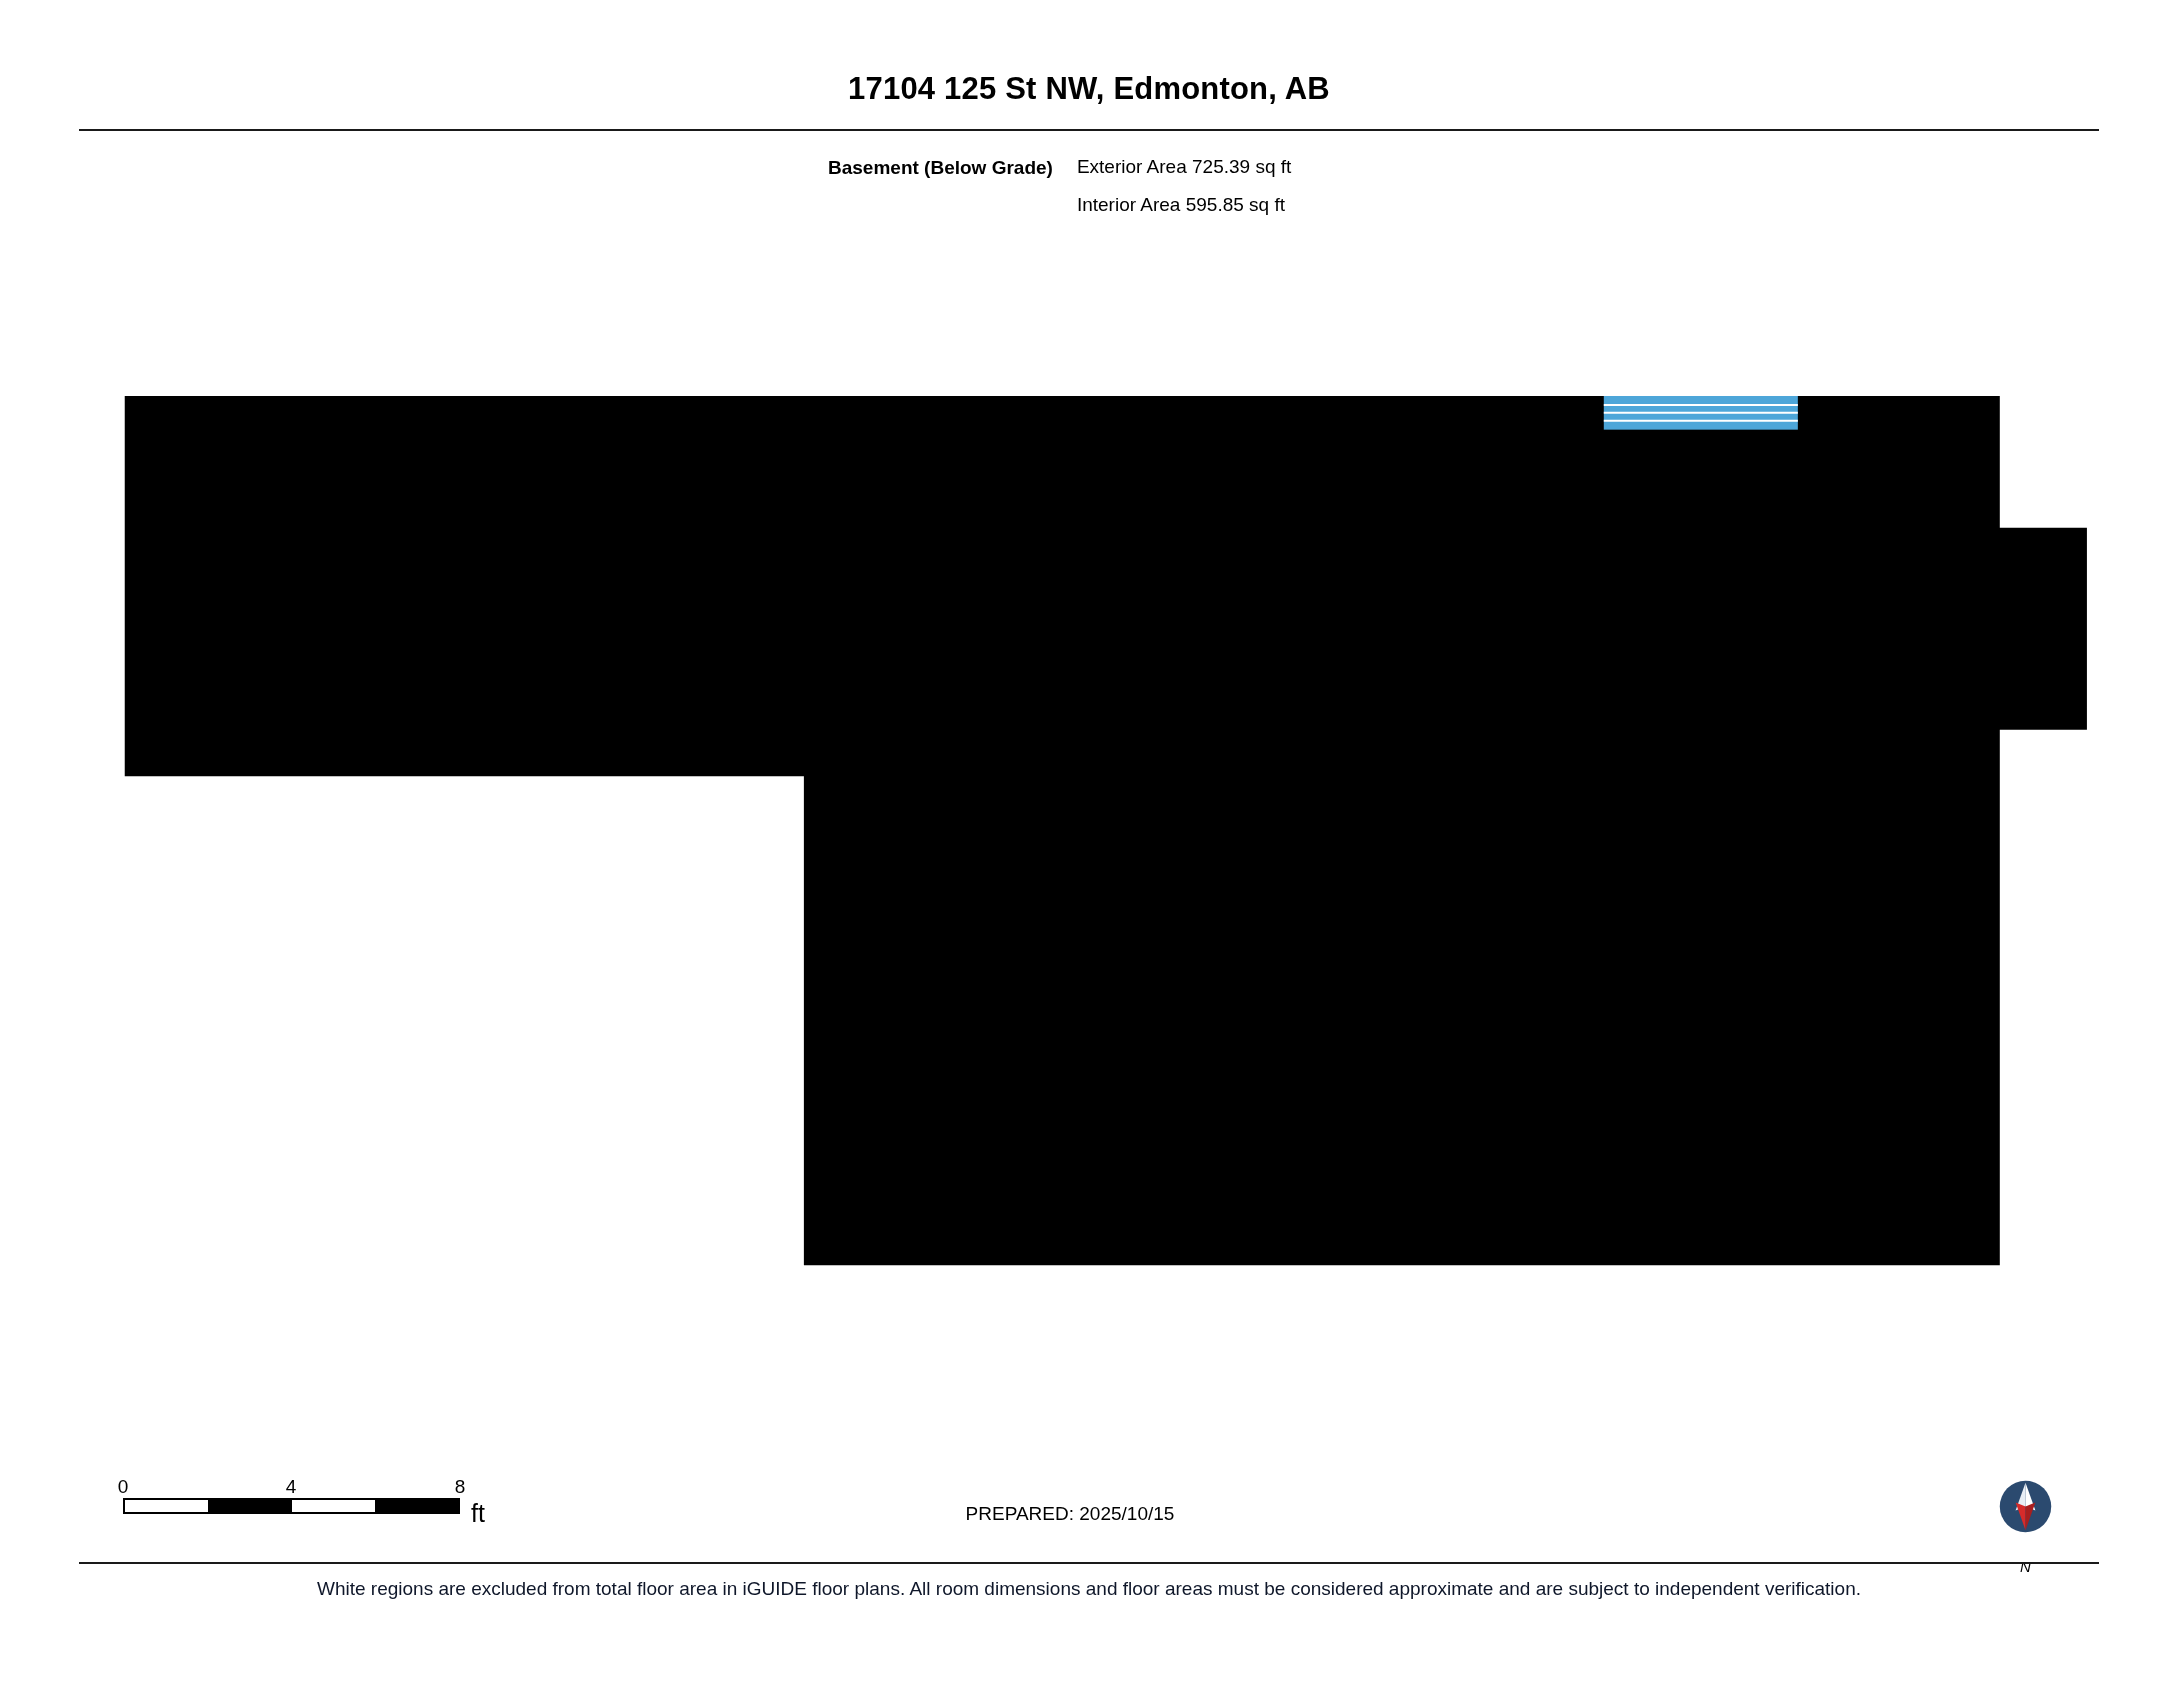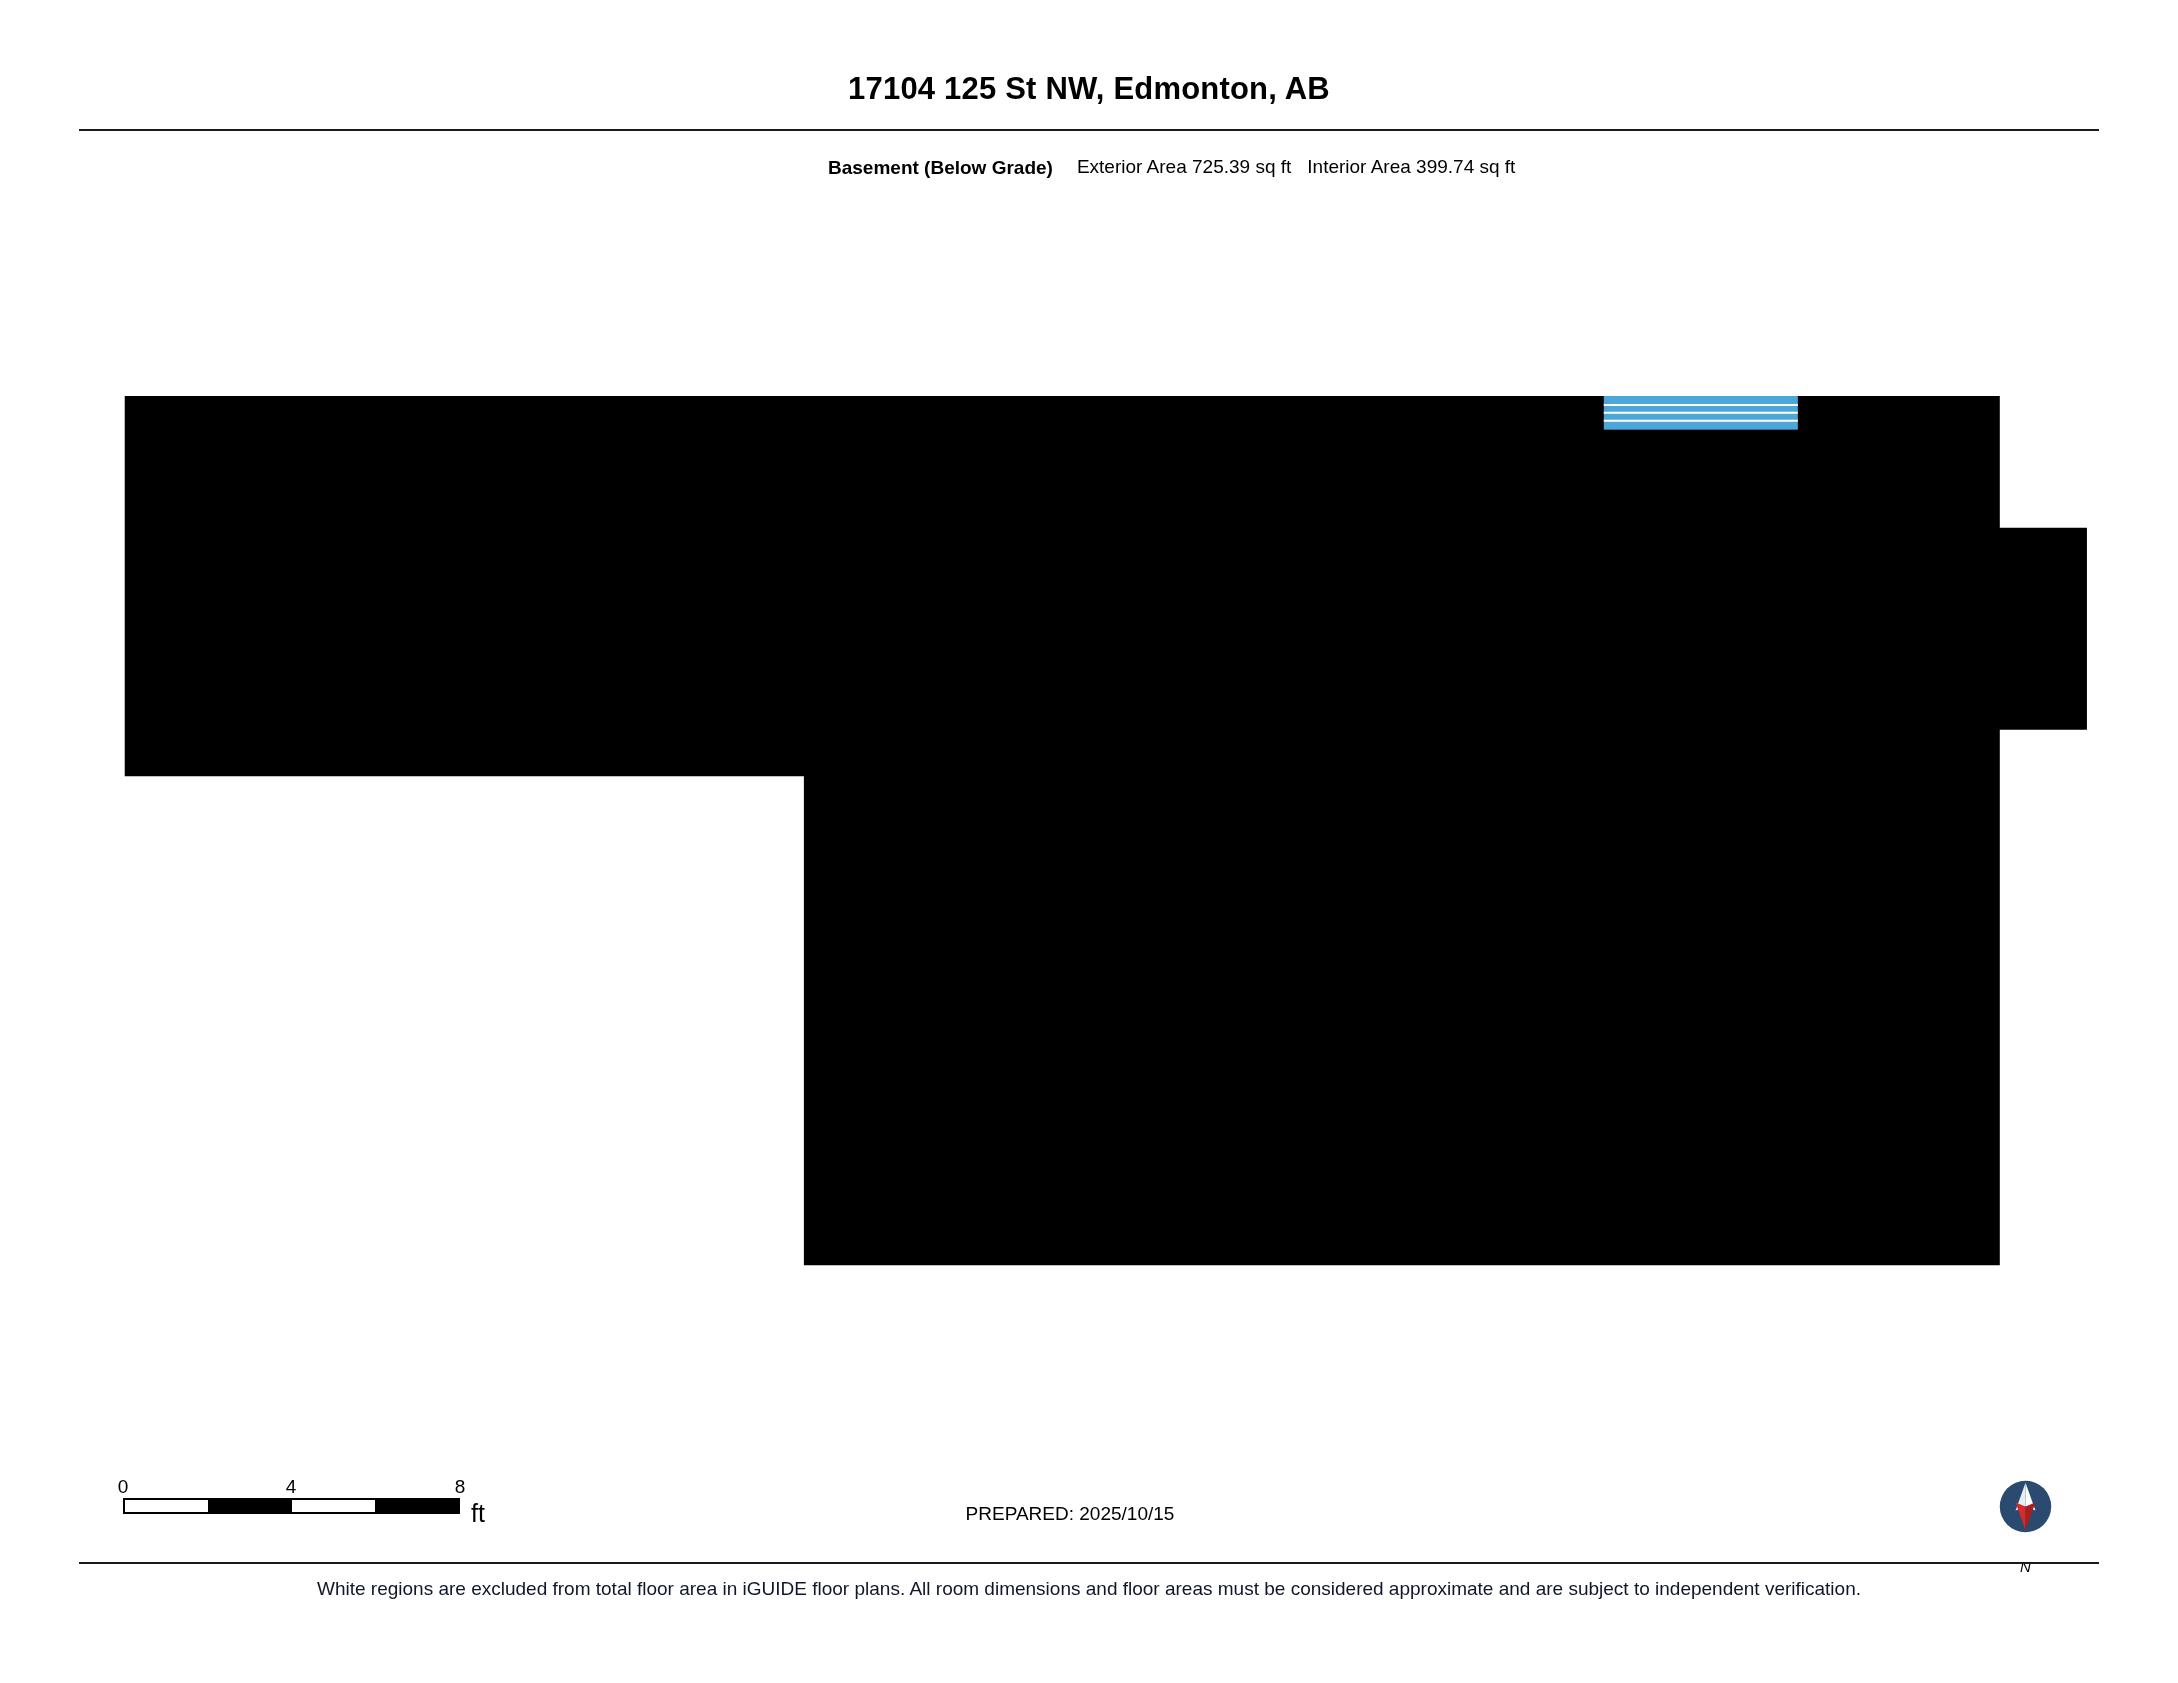--- a/index.html
+++ b/index.html
@@ -45,21 +45,21 @@
     gap: 24px;
   }
   #meta .level {
     font-size: 19px;
     font-weight: bold;
     white-space: nowrap;
     padding-top: 1px;
   }
   #meta .areas {
     display: flex;
-    flex-direction: row;
+    flex-direction: column;
     gap: 16px;
   }
   #meta .areas div {
     font-size: 19px;
     white-space: nowrap;
   }
 
   
   #plan {
     position: absolute;
@@ -155,21 +155,21 @@
 </head>
 <body>
 
 <div id="title">17104 125 St NW, Edmonton, AB</div>
 <div id="header-rule"></div>
 
 <div id="meta">
   <div class="level">Basement (Below Grade)</div>
   <div class="areas">
     <div>Exterior Area 725.39 sq ft</div>
-    <div>Interior Area 399.74 sq ft</div>
+    <div>Interior Area 595.85 sq ft</div>
   </div>
 </div>
 
 <svg id="plan" viewBox="0 0 2200 1700">
 
   <path fill="#dcdcdc" stroke="none" d="M 160 434 L 590 434 L 590 575 L 845 575 L 845 750 L 160 750 Z"></path>
 
   <rect x="590" y="434" width="240" height="141" fill="#ece3d5"></rect>
 
   <rect x="845" y="434" width="290" height="141" fill="#dcdcdc"></rect>

